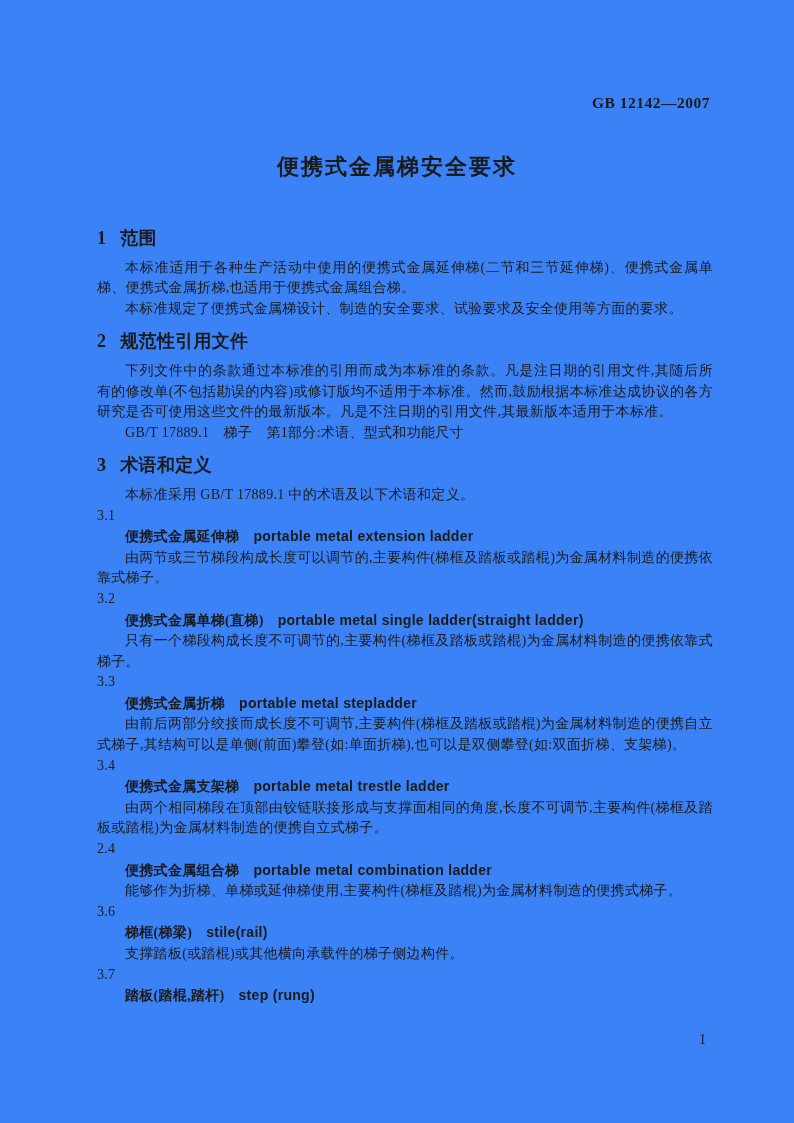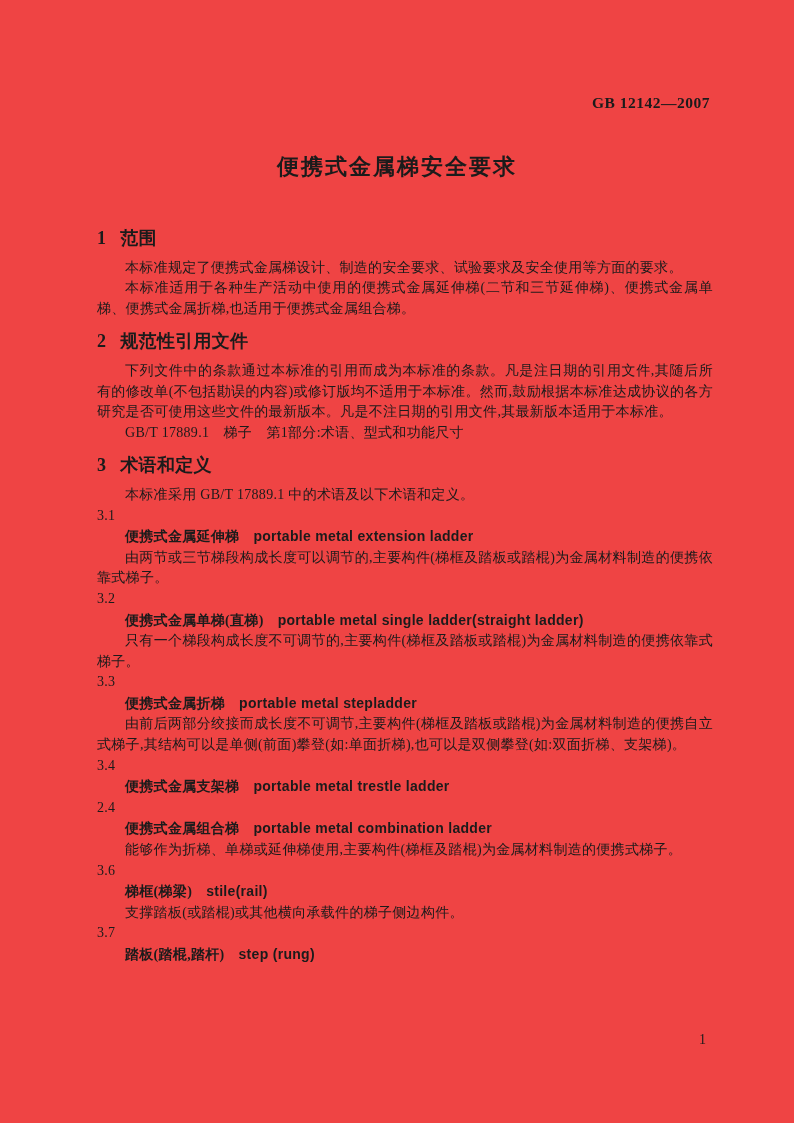--- a/index.html
+++ b/index.html
@@ -1,21 +1,21 @@
 <!DOCTYPE html>
 <html><head>
 <meta charset="utf-8">
 <style>
   * { box-sizing: border-box; }
   html, body { margin: 0; padding: 0; background: #ffffff; }
   .page {
     position: relative;
     width: 794px;
     height: 1123px;
-    background: #ef4444;
+    background: #3b82f6;
     color: #1b1b1b;
     font-family: "Liberation Serif", "DejaVu Serif", serif;
     overflow: hidden;
   }
   .header-code {
     position: absolute;
     top: 94px;
     right: 84px;
     font-size: 15.5px;
     font-weight: bold;
@@ -81,22 +81,22 @@
 
   <div class="header-code">GB 12142—2007</div>
 
   <h1 class="doc-title">便携式金属梯安全要求</h1>
 
   <div class="body-block">
 
     <div class="sec-heading first">
       <span class="sec-num">1</span><span>范围</span>
     </div>
+    <p class="para">本标准适用于各种生产活动中使用的便携式金属延伸梯(二节和三节延伸梯)、便携式金属单梯、便携式金属折梯,也适用于便携式金属组合梯。</p>
     <p class="para">本标准规定了便携式金属梯设计、制造的安全要求、试验要求及安全使用等方面的要求。</p>
-    <p class="para">本标准适用于各种生产活动中使用的便携式金属延伸梯(二节和三节延伸梯)、便携式金属单梯、便携式金属折梯,也适用于便携式金属组合梯。</p>
 
     <div class="sec-heading">
       <span class="sec-num">2</span><span>规范性引用文件</span>
     </div>
     <p class="para">下列文件中的条款通过本标准的引用而成为本标准的条款。凡是注日期的引用文件,其随后所有的修改单(不包括勘误的内容)或修订版均不适用于本标准。然而,鼓励根据本标准达成协议的各方研究是否可使用这些文件的最新版本。凡是不注日期的引用文件,其最新版本适用于本标准。</p>
     <p class="ref-line">GB/T 17889.1　梯子　第1部分:术语、型式和功能尺寸</p>
 
     <div class="sec-heading">
       <span class="sec-num">3</span><span>术语和定义</span>
     </div>
@@ -124,20 +124,21 @@
         <span class="term-zh">便携式金属折梯</span><span class="term-en">portable metal stepladder</span>
       </div>
       <p class="para">由前后两部分绞接而成长度不可调节,主要构件(梯框及踏板或踏棍)为金属材料制造的便携自立式梯子,其结构可以是单侧(前面)攀登(如:单面折梯),也可以是双侧攀登(如:双面折梯、支架梯)。</p>
     </div>
 
     <div class="term">
       <div class="term-id">3.4</div>
       <div class="term-line">
         <span class="term-zh">便携式金属支架梯</span><span class="term-en">portable metal trestle ladder</span>
       </div>
+      <p class="para">由两个相同梯段在顶部由铰链联接形成与支撑面相同的角度,长度不可调节,主要构件(梯框及踏板或踏棍)为金属材料制造的便携自立式梯子。</p>
     </div>
 
     <div class="term">
       <div class="term-id">2.4</div>
       <div class="term-line">
         <span class="term-zh">便携式金属组合梯</span><span class="term-en">portable metal combination ladder</span>
       </div>
       <p class="para">能够作为折梯、单梯或延伸梯使用,主要构件(梯框及踏棍)为金属材料制造的便携式梯子。</p>
     </div>
 

